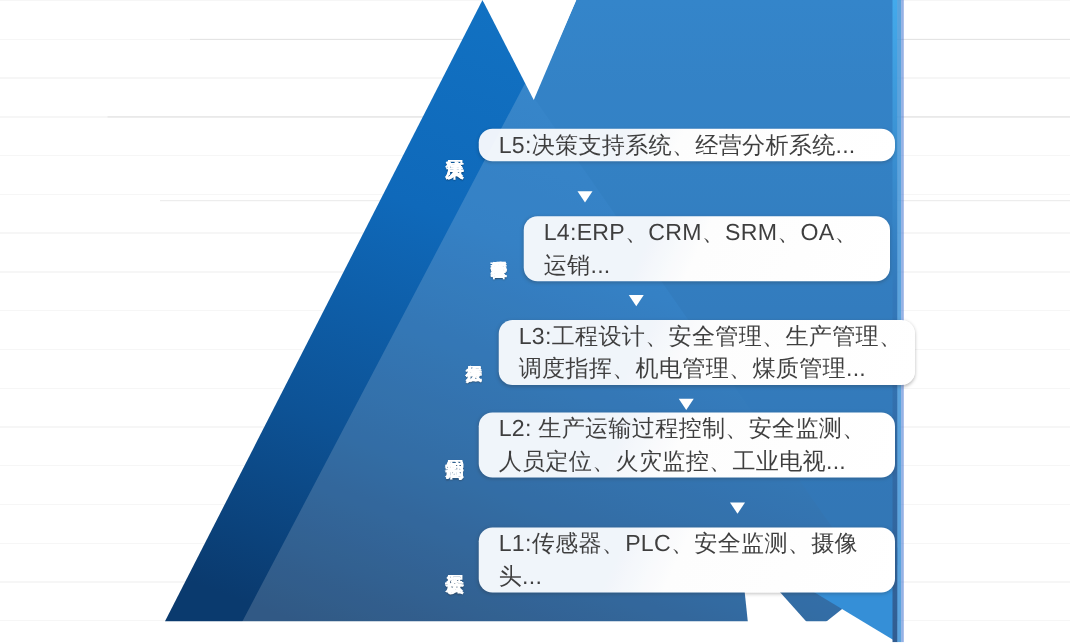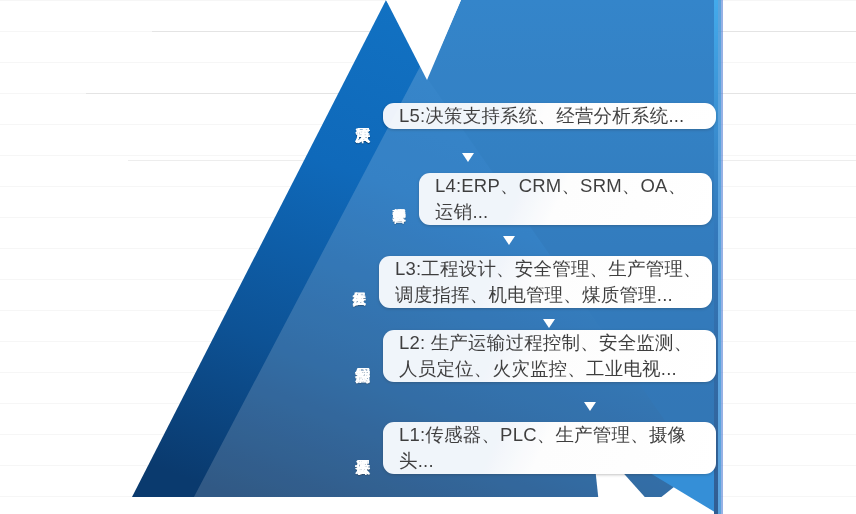--- a/index.html
+++ b/index.html
@@ -154,21 +154,21 @@
     <div class="row" style="left:352px;top:164px;width:324px;height:70px;margin-left:36px;">
       <div class="tab" style="background:#2aa93c;font-size:13px;">
           <span>经营管理层</span>
         </div>
       <div class="card">
         <div class="card-text">L4:ERP、CRM、SRM、OA、运销...</div>
       </div>
     </div>
     <div class="marker" style="left:503px;top:236px;"></div>
 
-    <div class="row" style="left:348px;top:247px;width:364px;height:70px;">
+    <div class="row" style="left:368px;top:247px;width:364px;height:70px;">
       <div class="tab" style="background:#6f8a3c;font-size:13px;">
           <span>生产执行层</span>
         </div>
       <div class="card">
         <div class="card-text">L3:工程设计、安全管理、生产管理、调度指挥、机电管理、煤质管理...</div>
       </div>
     </div>
     <div class="marker" style="left:543px;top:319px;"></div>
 
     <div class="row" style="left:352px;top:330px;width:364px;height:52px;">
@@ -179,21 +179,21 @@
         <div class="card-text">L2: 生产运输过程控制、安全监测、人员定位、火灾监控、工业电视...</div>
       </div>
     </div>
     <div class="marker" style="left:584px;top:402px;"></div>
 
     <div class="row" style="left:352px;top:413px;width:364px;height:70px;">
       <div class="tab" style="background:#2aa8e8;">
           <span>设备层</span>
         </div>
       <div class="card">
-        <div class="card-text">L1:传感器、PLC、生产管理、摄像头...</div>
+        <div class="card-text">L1:传感器、PLC、安全监测、摄像头...</div>
       </div>
     </div>
 
   </div>
 
   <svg class="sheen" viewBox="0 0 856 514">
     <polygon points="386,0 132,497 640,514 723,514 723,0" fill="#ffffff" opacity="0.0"></polygon>
     <polygon points="386,0 468,0 723,514 640,514" fill="#ffffff" opacity="0.0"></polygon>
 
     <polygon points="455,0 723,0 723,514 185,514" fill="#ffffff" opacity="0.16"></polygon>

